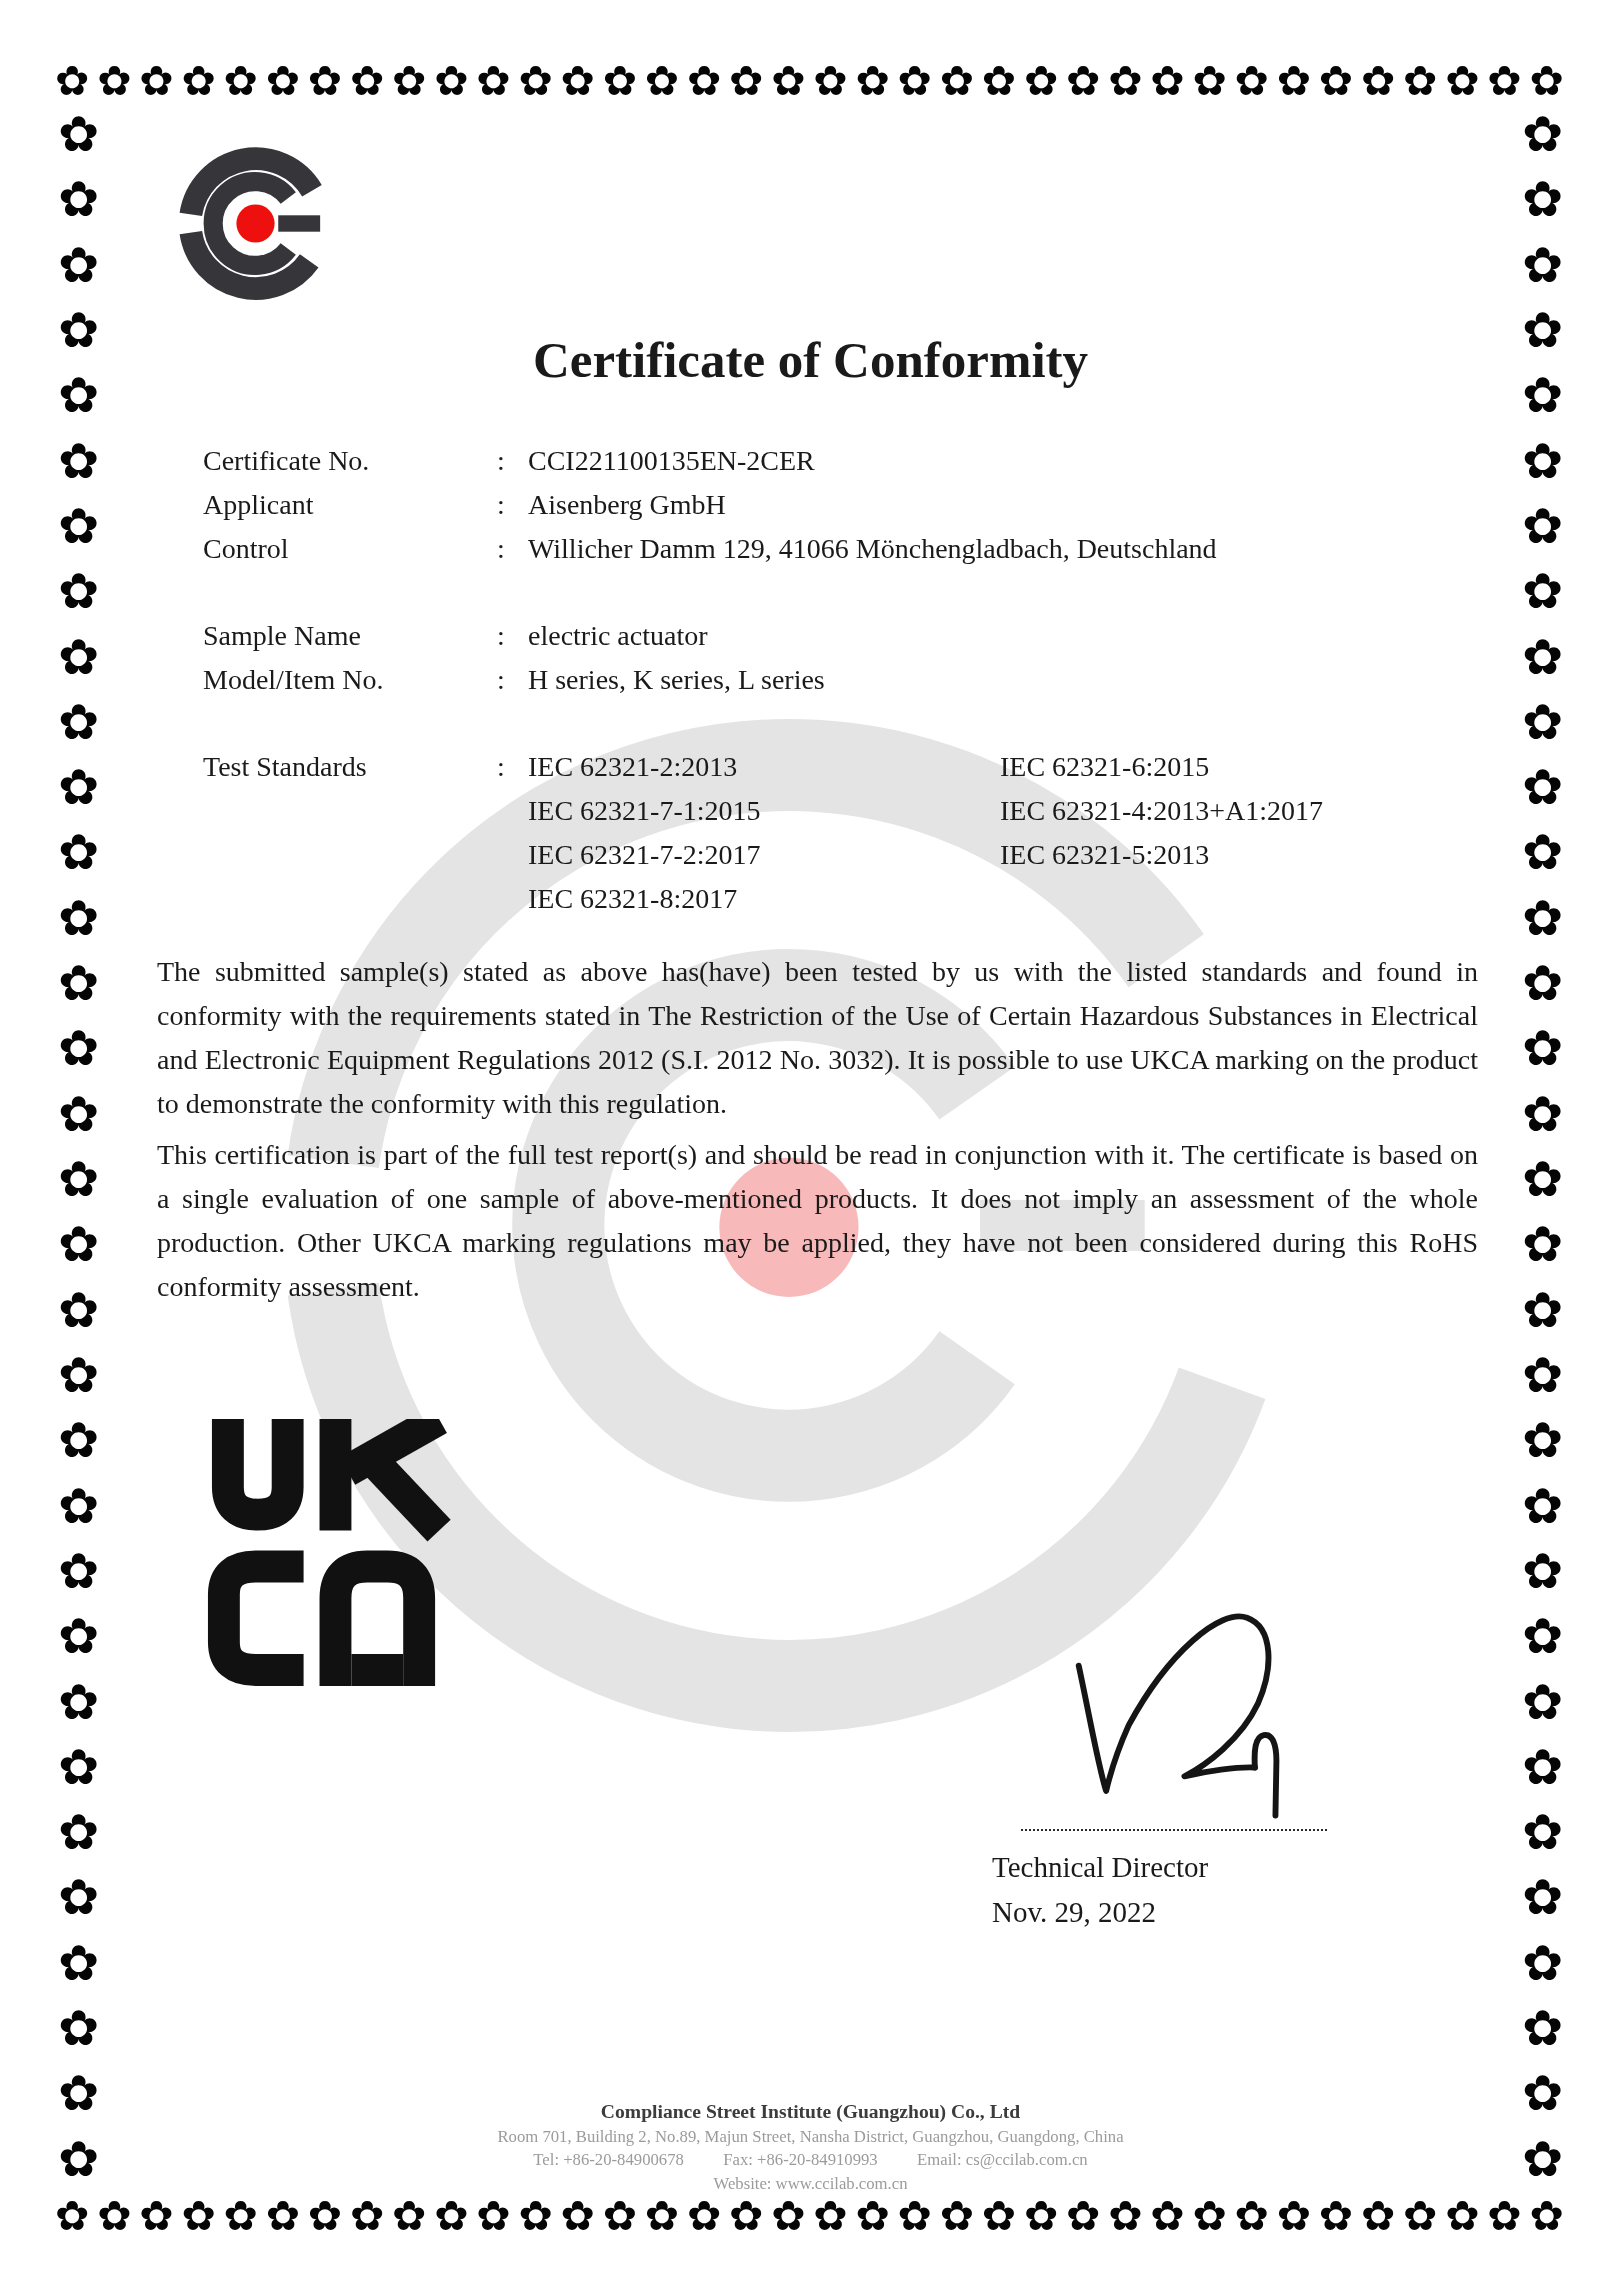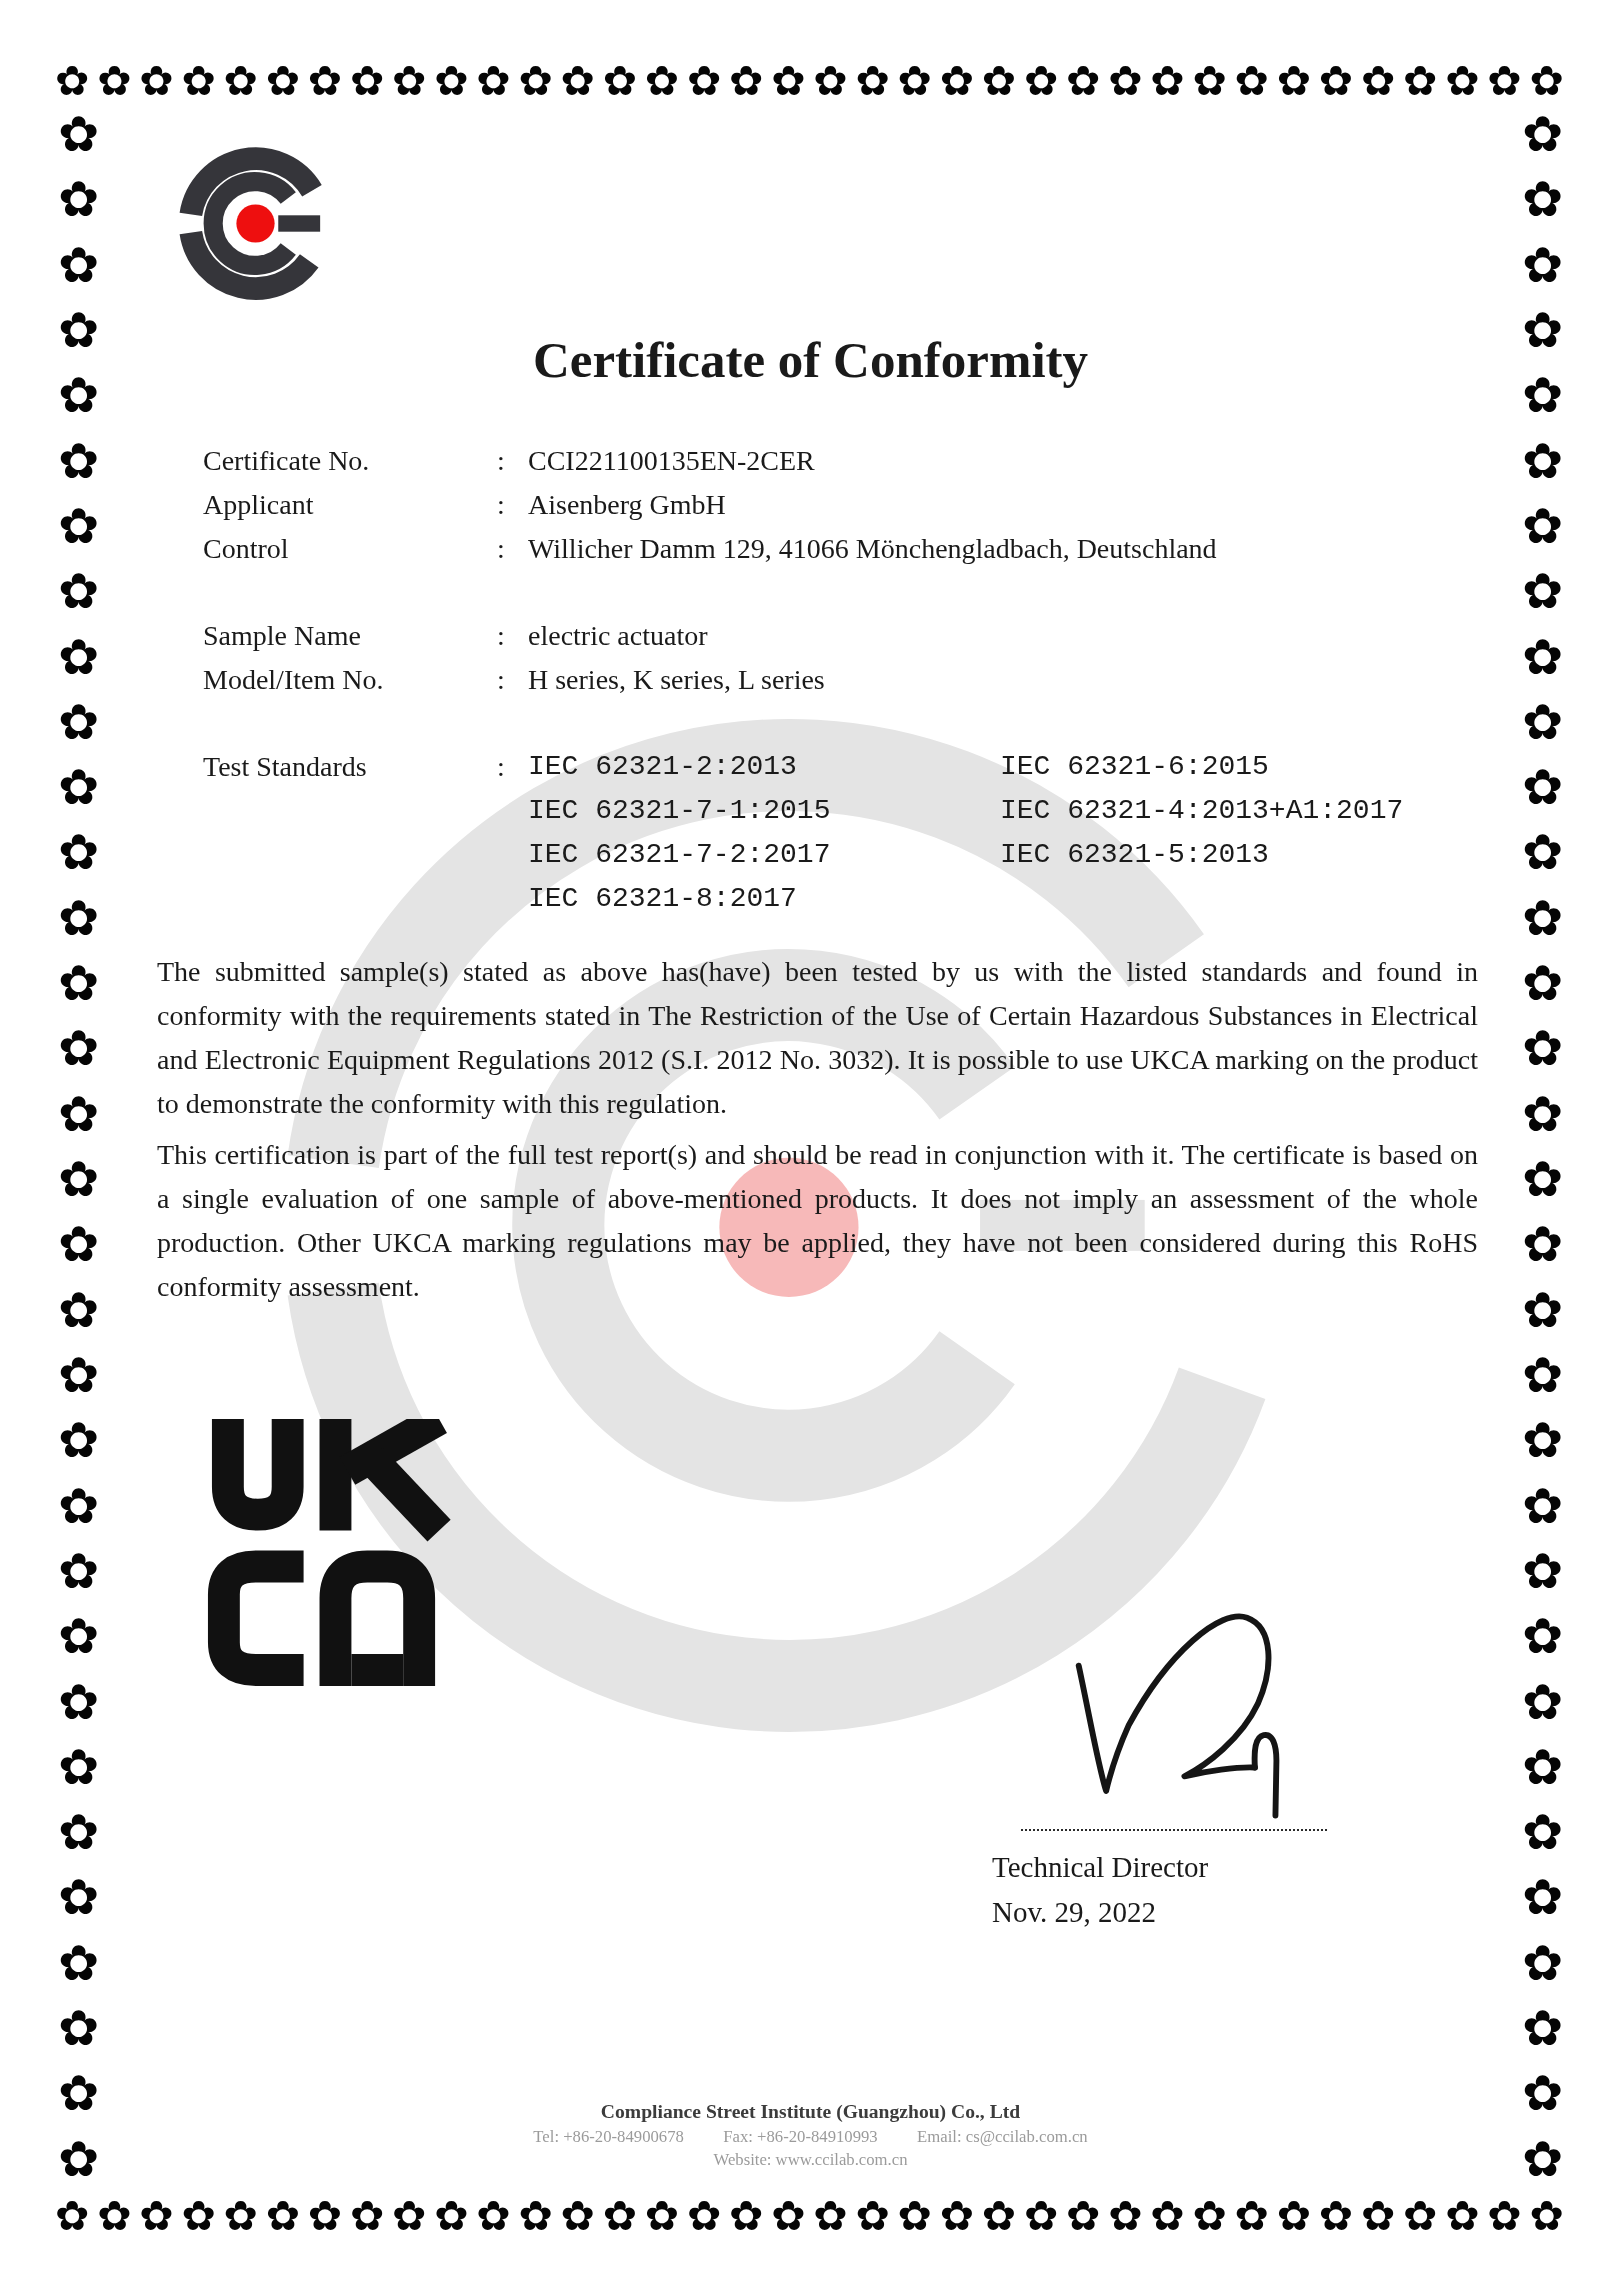--- a/index.html
+++ b/index.html
@@ -31,21 +31,21 @@
     position:absolute;left:0;top:331px;width:100%;
     text-align:center;font-size:51px;font-weight:bold;letter-spacing:0px;
   }
   .fields{position:absolute;left:203px;top:439px;width:1294px;font-size:28px;}
   .frow{display:flex;line-height:44px;}
   .flabel{width:294px;flex:0 0 294px;}
   .fcolon{width:31px;flex:0 0 31px;}
   .fvalue{flex:1;}
   .gap1{height:43px;}
   .gap2{height:43px;}
-  .std-grid{display:grid;grid-template-columns:472px auto;line-height:44px;font-family:Liberation Mono, monospace;}
+  .std-grid{display:grid;grid-template-columns:472px auto;line-height:44px;}
   .body-text{
     position:absolute;left:150px;top:943px;width:1335px;
     font-size:28px;line-height:44px;text-align:justify;
   }
   .body-text p{margin:7px;}
   .ukca{position:absolute;left:196px;top:1419px;}
   .sig{position:absolute;left:1019px;top:1598px;}
   .sig-line{position:absolute;left:1021px;top:1829px;width:306px;border-top:2.9px dotted #2a2a2a;}
   .sig-block{position:absolute;left:992px;top:1845px;width:365px;font-size:29px;line-height:45px;}
   .footer{position:absolute;left:0;top:2099px;width:100%;text-align:center;}
@@ -302,20 +302,21 @@
       </g>
     </svg>
     <div class="sig-line"></div>
     <div class="sig-block">
       <div>Technical Director</div>
       <div>Nov. 29, 2022</div>
     </div>
 
     <div class="footer">
       <div class="footer-company">Compliance Street Institute (Guangzhou) Co., Ltd</div>
+      <div class="footer-line">Room 701, Building 2, No.89, Majun Street, Nansha District, Guangzhou, Guangdong, China</div>
       <div class="footer-line">
         <span class="fc-item">Tel: +86-20-84900678</span>
         <span class="fc-item">Fax: +86-20-84910993</span>
         <span class="fc-item">Email: cs@ccilab.com.cn</span>
       </div>
       <div class="footer-line">Website: www.ccilab.com.cn</div>
     </div>
 
   </div>
 </div>

